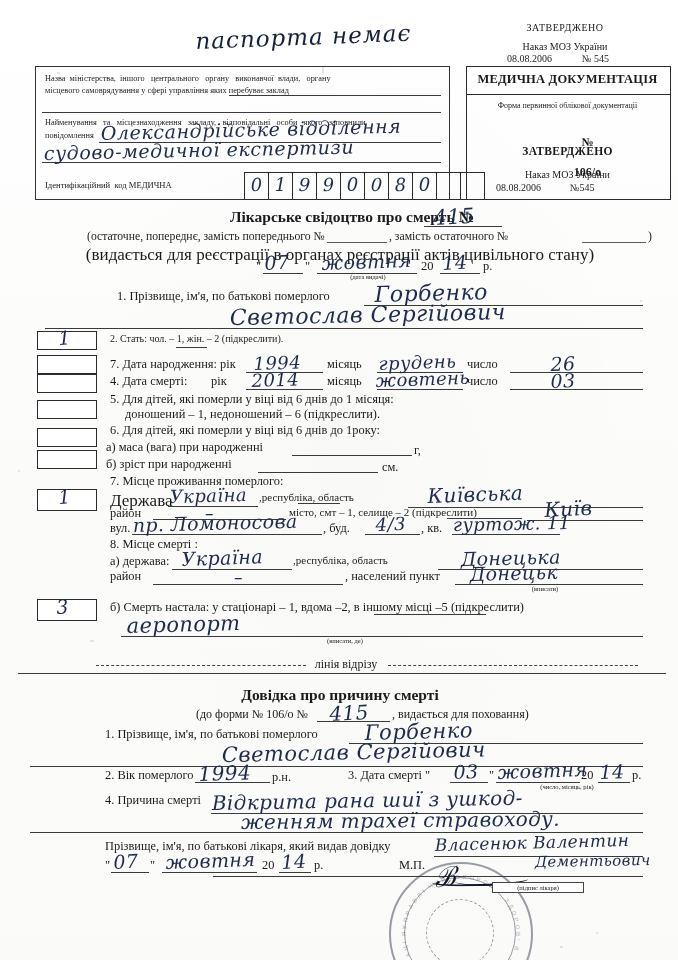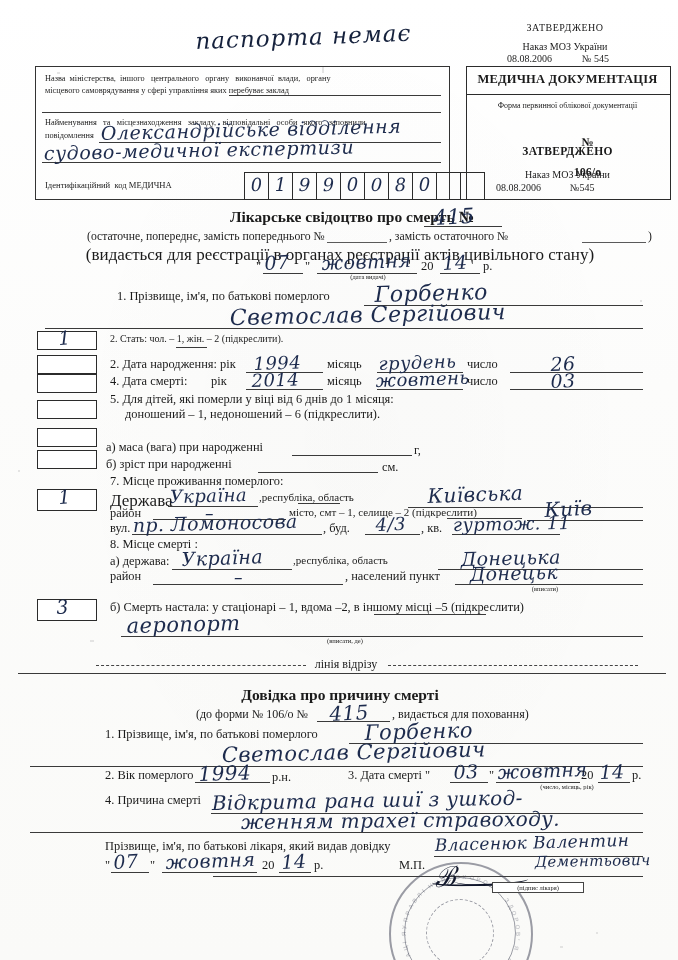--- a/index.html
+++ b/index.html
@@ -282,21 +282,21 @@
 
   <div class="chk" style="left:37px;top:489px;width:58px;height:20px;"></div>
   <div class="hw ink" style="left:59px;top:486px;font-size:19px;transform:rotate(-4deg);">1</div>
 
   <div class="chk" style="left:37px;top:599px;width:58px;height:20px;"></div>
   <div class="hw ink" style="left:57px;top:596px;font-size:19px;transform:rotate(-4deg);">3</div>
 
   <div class="t" style="left:110px;top:333px;font-size:10px;">2. Стать: чол. – 1, жін. – 2 (підкреслити).</div>
   <div class="rule" style="left:176px;top:347px;width:31px;"></div>
 
-  <div class="t" style="left:110px;top:357px;font-size:12.4px;">2. Дата народження: рік</div>
+  <div class="t" style="left:110px;top:357px;font-size:12.4px;">7. Дата народження: рік</div>
   <div class="rule" style="left:246px;top:372px;width:77px;"></div>
   <div class="hw ink" style="left:254px;top:353px;font-size:18px;transform:rotate(-2deg);">1994</div>
   <div class="t" style="left:327px;top:357px;font-size:12.4px;">місяць</div>
   <div class="rule" style="left:377px;top:372px;width:86px;"></div>
   <div class="hw ink" style="left:379px;top:353px;font-size:18px;transform:rotate(-2deg);">грудень</div>
   <div class="t" style="left:467px;top:357px;font-size:12.4px;">число</div>
   <div class="rule" style="left:510px;top:372px;width:133px;"></div>
   <div class="hw ink" style="left:551px;top:353px;font-size:19px;transform:rotate(-2deg);">26</div>
 
   <div class="t" style="left:110px;top:374px;font-size:12.4px;">4. Дата смерті:</div>
@@ -306,20 +306,21 @@
   <div class="t" style="left:327px;top:374px;font-size:12.4px;">місяць</div>
   <div class="rule" style="left:377px;top:389px;width:86px;"></div>
   <div class="hw ink" style="left:376px;top:370px;font-size:18px;transform:rotate(-2deg);">жовтень</div>
   <div class="t" style="left:467px;top:374px;font-size:12.4px;">число</div>
   <div class="rule" style="left:510px;top:389px;width:133px;"></div>
   <div class="hw ink" style="left:551px;top:370px;font-size:19px;transform:rotate(-2deg);">03</div>
 
   <div class="t" style="left:110px;top:392px;font-size:12.4px;">5. Для дітей, які померли у віці від 6 днів до 1 місяця:</div>
   <div class="t" style="left:125px;top:407px;font-size:12.4px;">доношений – 1, недоношений – 6 (підкреслити).</div>
 
+  <div class="t" style="left:110px;top:423px;font-size:12.4px;">6. Для дітей, які померли у віці від 6 днів до 1року:</div>
   <div class="t" style="left:106px;top:440px;font-size:12.4px;">а) маса (вага) при народженні</div>
   <div class="rule" style="left:292px;top:455px;width:120px;"></div>
   <div class="hw ink" style="left:300px;top:438px;font-size:17px;"></div>
   <div class="t" style="left:414px;top:443px;font-size:12.4px;">г,</div>
 
   <div class="t" style="left:106px;top:457px;font-size:12.4px;">б) зріст при народженні</div>
   <div class="rule" style="left:258px;top:472px;width:120px;"></div>
   <div class="hw ink" style="left:266px;top:455px;font-size:17px;"></div>
   <div class="t" style="left:382px;top:460px;font-size:12.4px;">см.</div>
 

